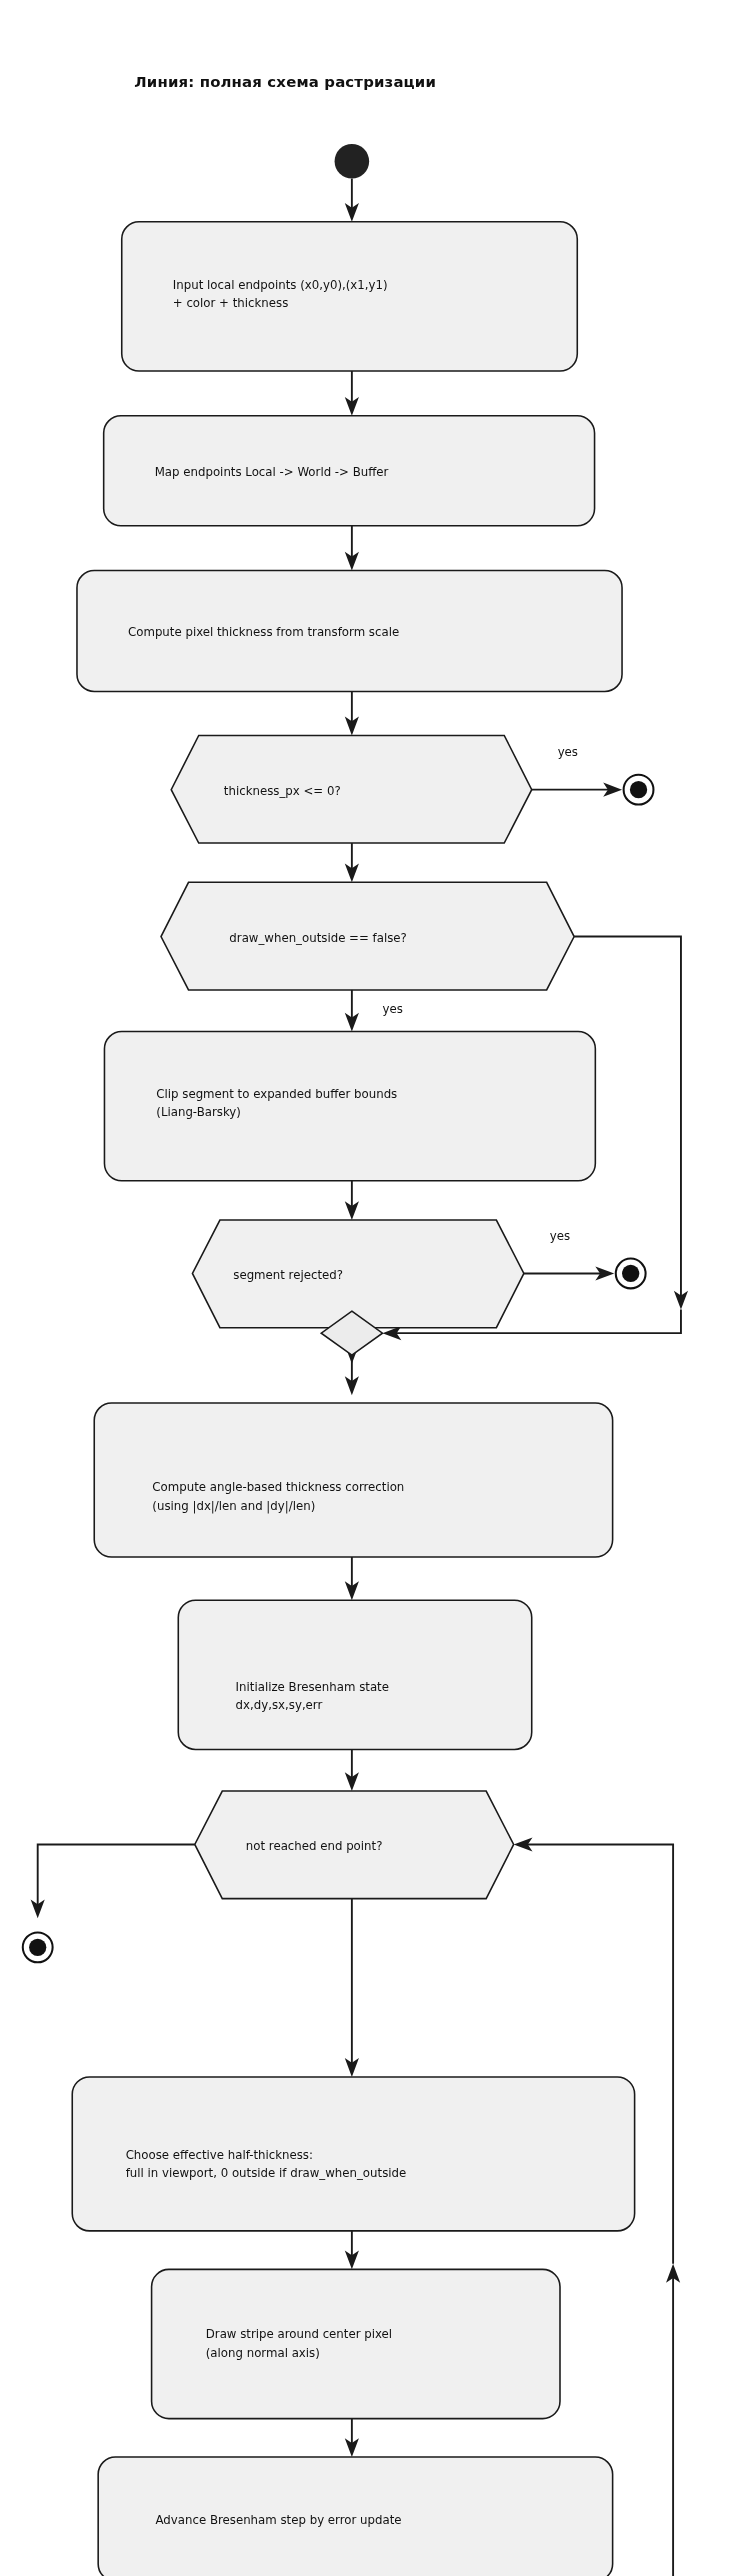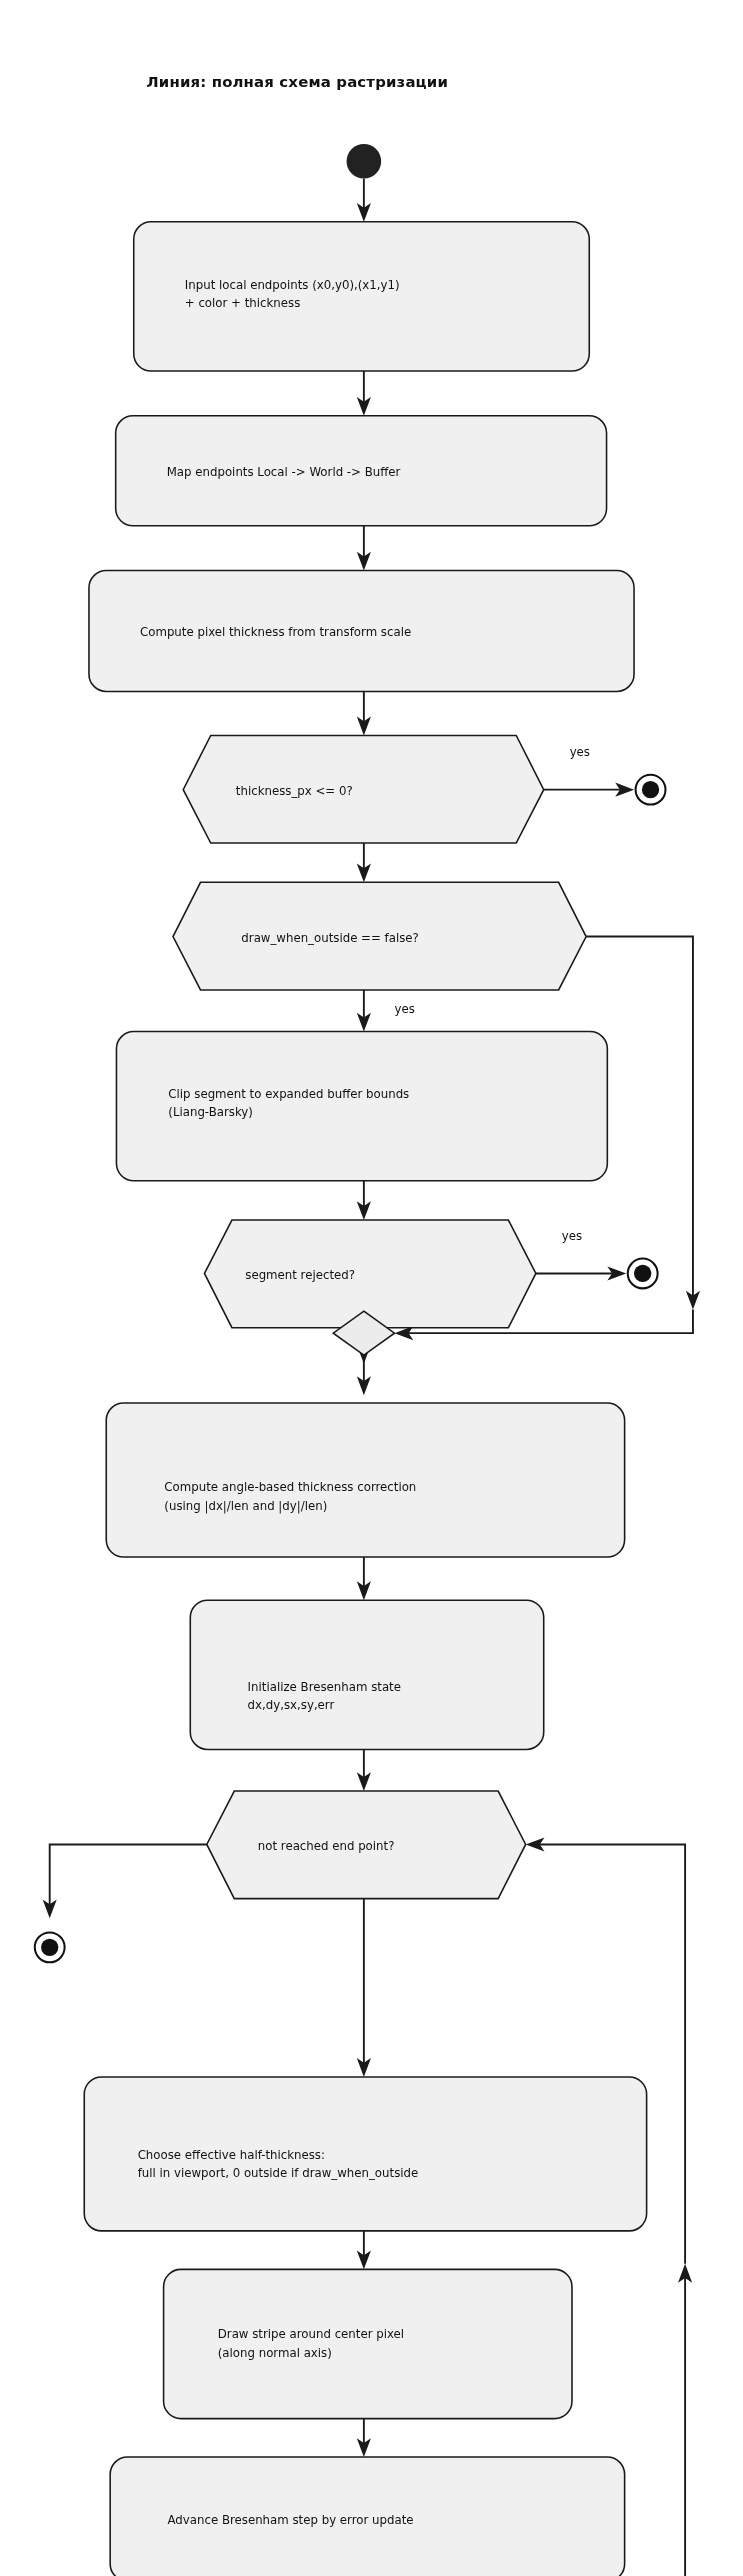--- a/index.html
+++ b/index.html
@@ -12,21 +12,20 @@
     height: 2576px;
     font-family: "DejaVu Sans", sans-serif;
     position: relative;
     overflow: hidden;
   }
   #diagram-root {
     position: absolute;
     left: 0; top: 0;
     width: 621px;
     height: 2576px;
-    padding-left: 12px;
   }
   svg.flow {
     display: block;
     width: 743px;
     height: 2576px;
   }
   .node-shape {
     fill: #f0f0f0;
     stroke: #1a1a1a;
     stroke-width: 2;

